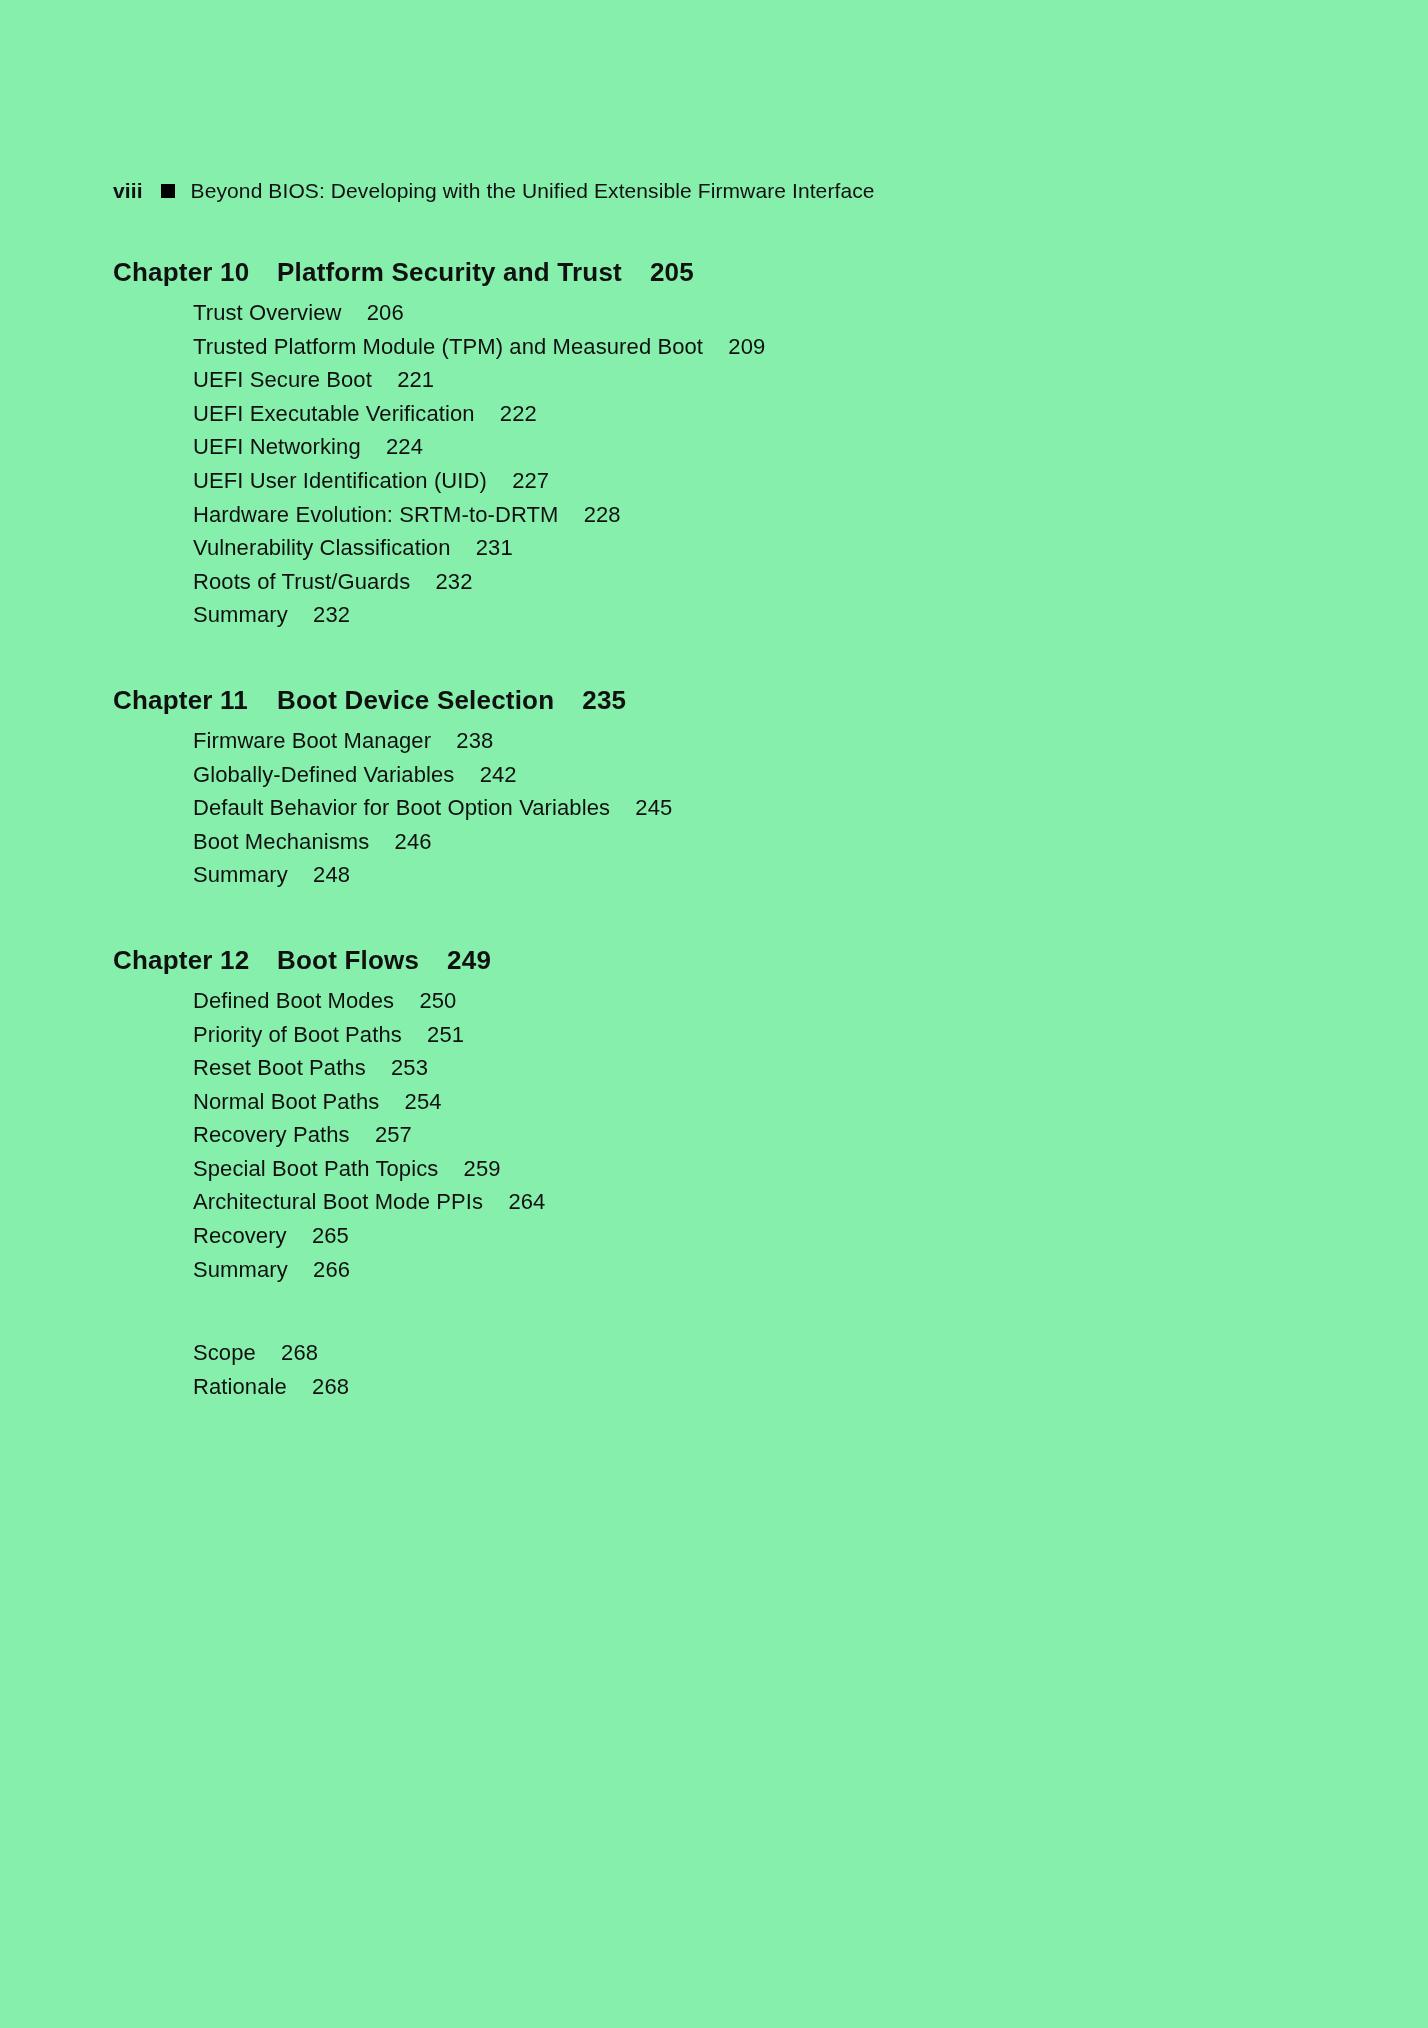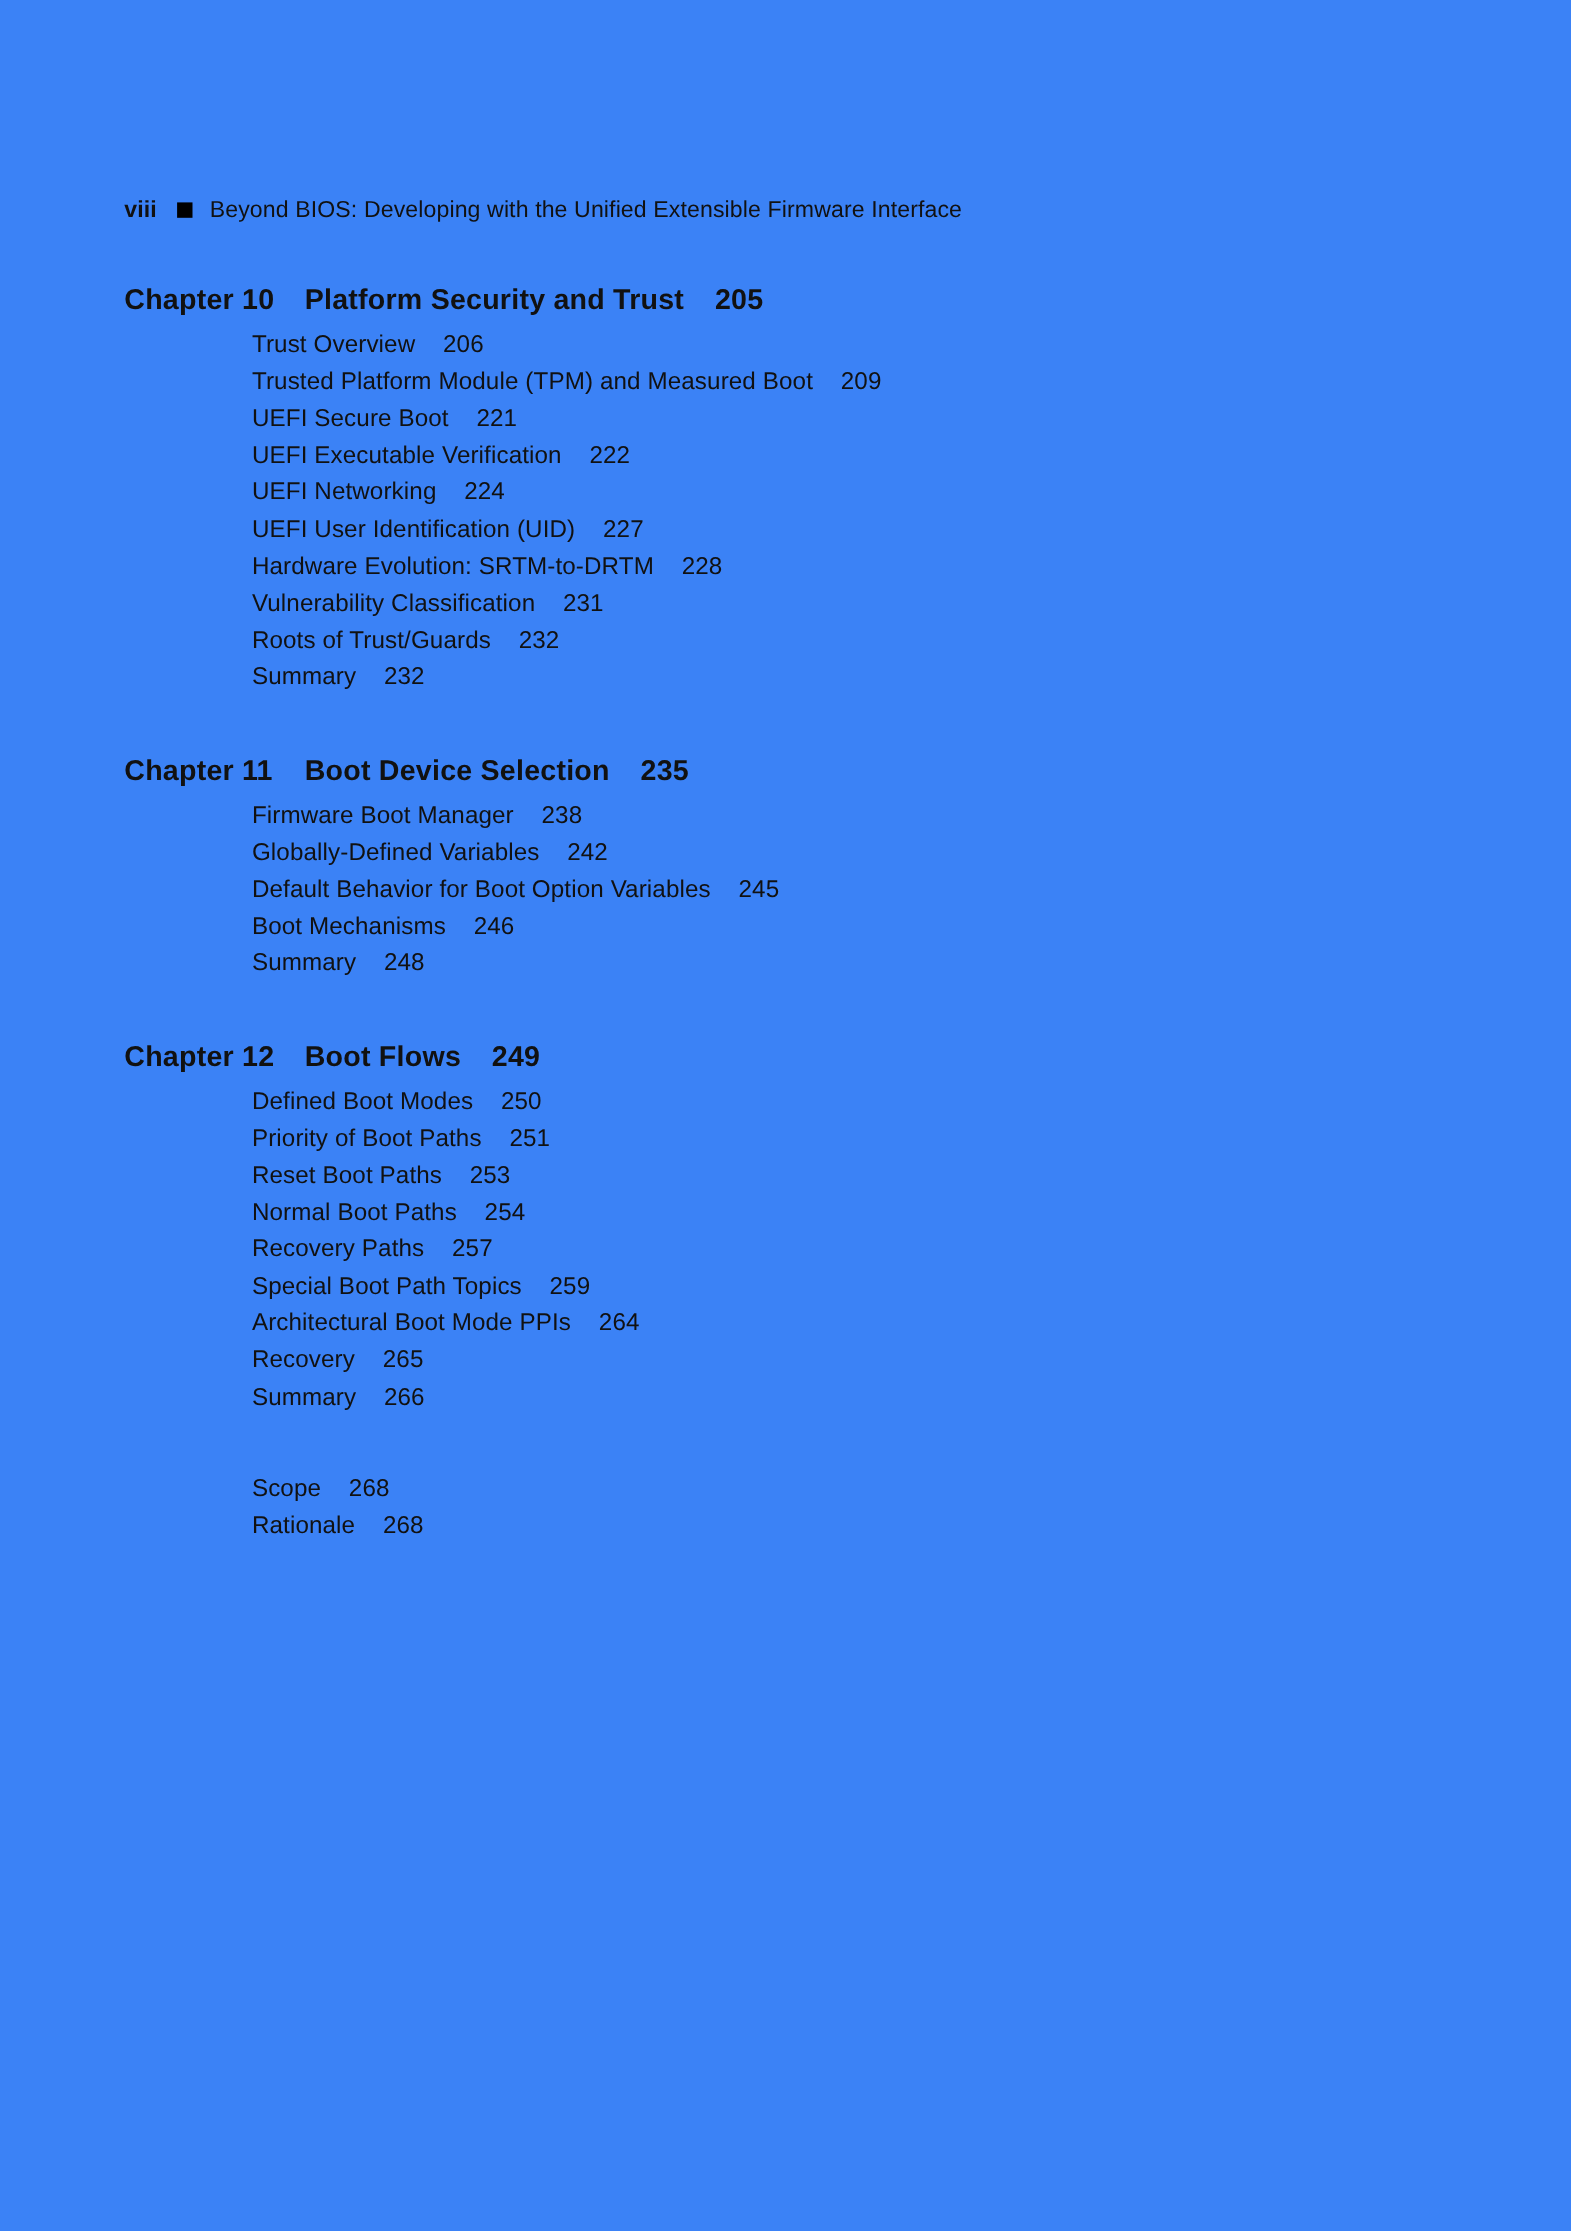--- a/index.html
+++ b/index.html
@@ -4,21 +4,21 @@
 <style>
   html, body {
     margin: 0;
     padding: 0;
     background: #ffffff;
   }
   .page {
     position: relative;
     width: 1428px;
     height: 2028px;
-    background: #3b82f6;
+    background: #86efac;
     color: #111111;
     font-family: "Liberation Sans", sans-serif;
     overflow: hidden;
   }
   .content {
     padding: 178px 60px 0 113px;
   }
   
   .doc-header {
     display: flex;
@@ -50,21 +50,21 @@
     letter-spacing: 0.2px;
   }
   .chapter-label {
     width: 164px;
     flex: 0 0 auto;
   }
   .chapter-page {
     margin-left: 28px;
   }
   .entries {
-    margin: 6px 0 0 116px;
+    margin: 6px 0 0 80px;
   }
   .entry {
     font-size: 22px;
     line-height: 33.6px;
     letter-spacing: 0.1px;
   }
   .entry-page {
     margin-left: 19px;
   }
 </style>

